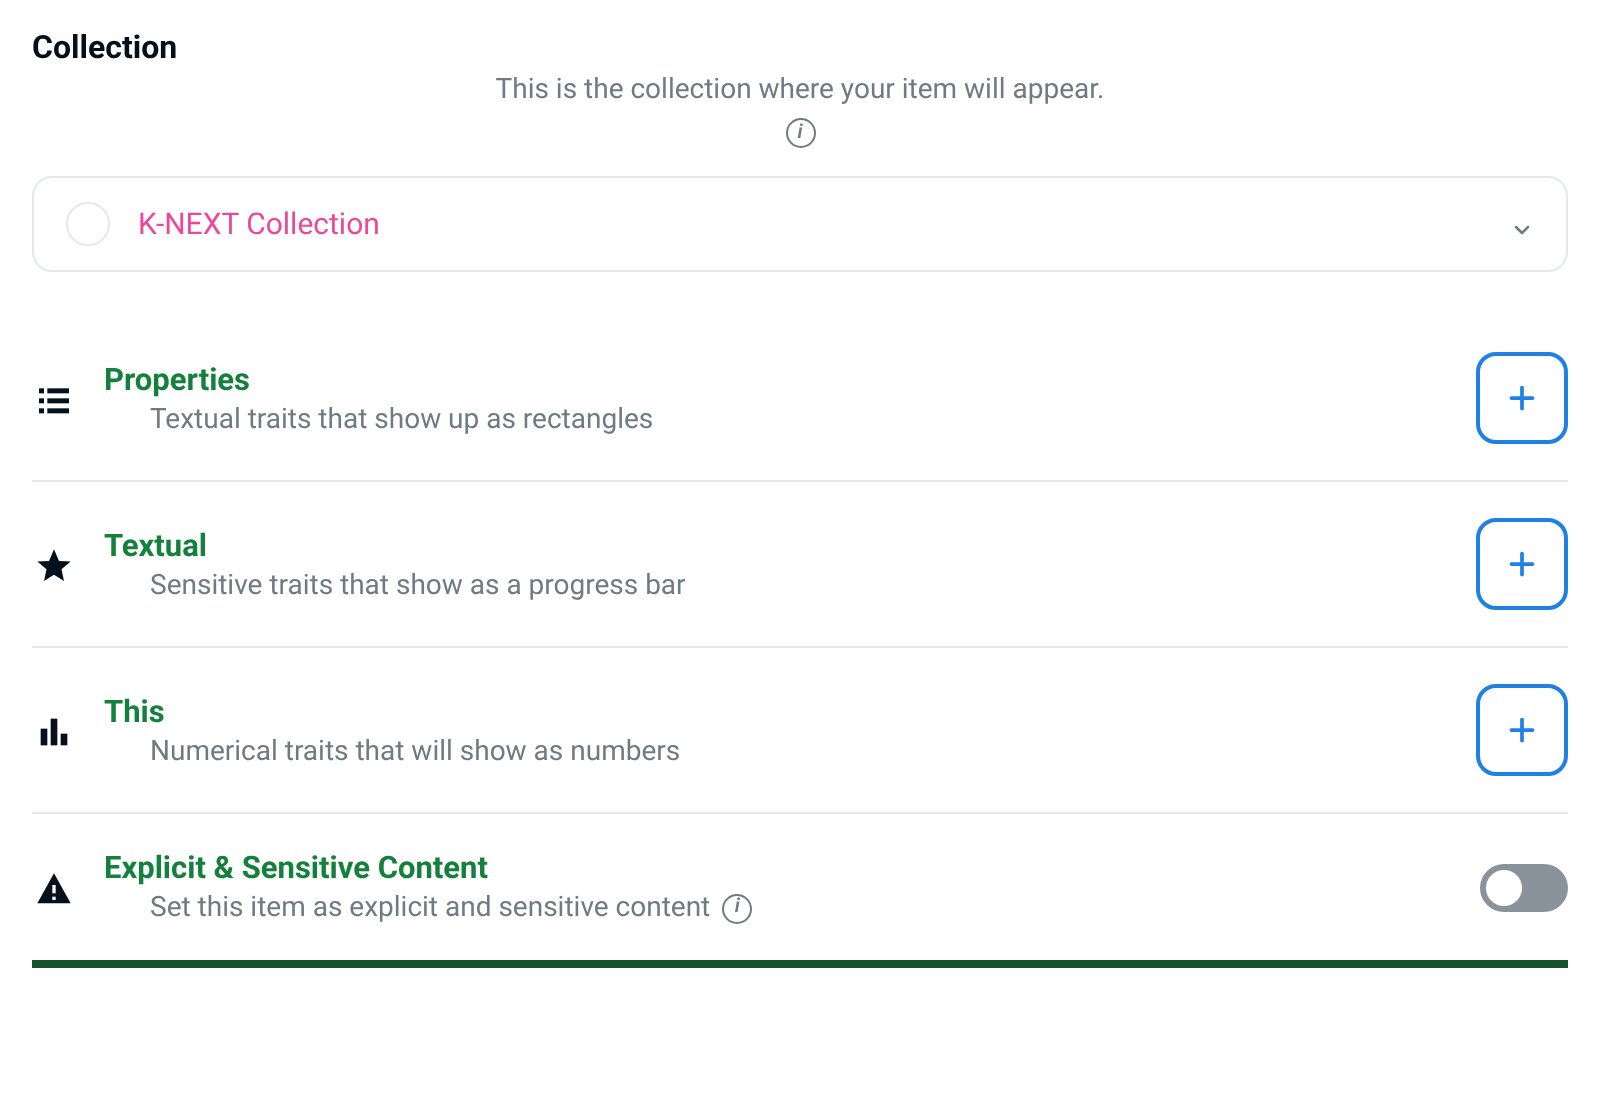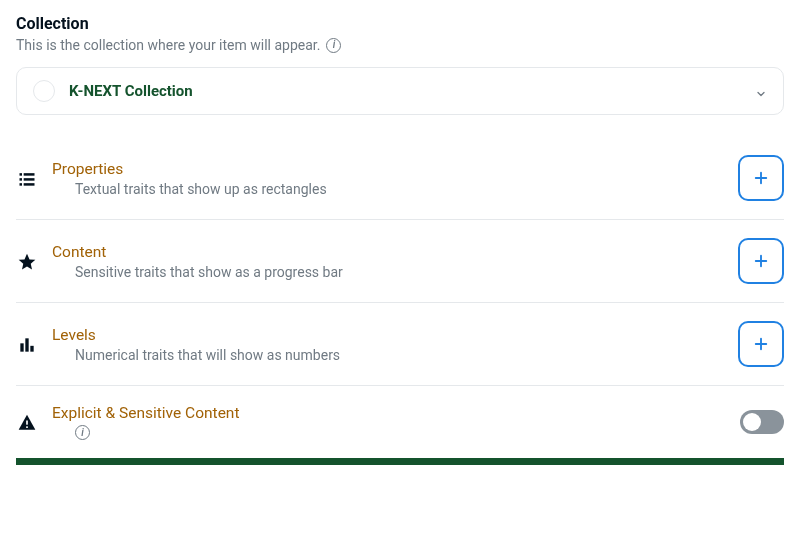--- a/index.html
+++ b/index.html
@@ -20,20 +20,21 @@
     color: #04111d;
     margin-bottom: 4px;
   }
   .section-sub {
     font-size: 14px;
     color: #707a83;
     display: flex;
     align-items: center;
     gap: 6px;
     margin-bottom: 14px;
+    flex-direction: column;
   }
   .info-icon {
     width: 15px;
     height: 15px;
     border: 1.4px solid #707a83;
     border-radius: 50%;
     display: inline-flex;
     align-items: center;
     justify-content: center;
     font-size: 10px;
@@ -55,58 +56,57 @@
   .collection-select .thumb {
     width: 22px;
     height: 22px;
     border-radius: 50%;
     border: 1px solid #e5e8eb;
     background: #fff;
     margin-right: 14px;
   }
   .collection-select .label {
     font-size: 15px;
-    color: #14532d;
-    font-weight: bold;
+    color: #ec4899;
   }
   .chevron {
     position: absolute;
     right: 16px;
     width: 12px;
     height: 12px;
   }
   .chevron svg { width: 12px; height: 12px; stroke: #707a83; }
 
   .list {
     margin-top: 22px;
   }
   .row {
     display: flex;
     align-items: center;
     padding: 18px 0;
     border-bottom: 1px solid #e5e8eb;
     gap: 14px;
   }
-  .row:last-child { border-bottom: 7px solid #14532d; }
+  .row:last-child { border-bottom: 4px solid #14532d; }
   .row-icon {
     width: 22px;
     display: flex;
     justify-content: center;
     align-items: flex-start;
     padding-top: 2px;
   }
   .row-icon svg { width: 20px; height: 20px; }
   .row-text {
     flex: 1;
     min-width: 0;
   }
   .row-title {
     font-size: 15.5px;
-    font-weight: 400;
-    color: #a16207;
+    font-weight: 700;
+    color: #15803d;
     margin-bottom: 3px;
   }
   .row-desc {
     font-size: 14px;
     color: #707a83;
     display: flex;
     align-items: center;
     gap: 6px;
     margin-left: 23px;
   }
@@ -189,41 +189,41 @@
       </div>
     </div>
 
     <div class="row">
       <div class="row-icon">
         <svg viewBox="0 0 24 24" fill="#04111d">
             <polygon points="12 2 15 9 22 9.3 16.5 14 18 21 12 17.3 6 21 7.5 14 2 9.3 9 9"></polygon>
           </svg>
       </div>
       <div class="row-text">
-        <div class="row-title">Content</div>
+        <div class="row-title">Textual</div>
         <div class="row-desc">Sensitive traits that show as a progress bar</div>
       </div>
       <div class="add-btn">
         <svg viewBox="0 0 24 24" fill="none" stroke-width="2.5" stroke-linecap="round">
             <line x1="12" y1="5" x2="12" y2="19"></line>
             <line x1="5" y1="12" x2="19" y2="12"></line>
           </svg>
       </div>
     </div>
 
     <div class="row">
       <div class="row-icon">
         <svg viewBox="0 0 24 24" fill="#04111d">
             <rect x="4" y="10" width="4" height="10"></rect>
             <rect x="10" y="4" width="4" height="16"></rect>
             <rect x="16" y="13" width="4" height="7"></rect>
           </svg>
       </div>
       <div class="row-text">
-        <div class="row-title">Levels</div>
+        <div class="row-title">This</div>
         <div class="row-desc">Numerical traits that will show as numbers</div>
       </div>
       <div class="add-btn">
         <svg viewBox="0 0 24 24" fill="none" stroke-width="2.5" stroke-linecap="round">
             <line x1="12" y1="5" x2="12" y2="19"></line>
             <line x1="5" y1="12" x2="19" y2="12"></line>
           </svg>
       </div>
     </div>
 
@@ -232,20 +232,21 @@
       <div class="row-icon">
         <svg viewBox="0 0 24 24" fill="#04111d">
             <path d="M12 2 L22 20 L2 20 Z"></path>
             <rect x="11" y="9" width="2" height="5" fill="#fff"></rect>
             <rect x="11" y="16" width="2" height="2" fill="#fff"></rect>
           </svg>
       </div>
       <div class="row-text">
         <div class="row-title">Explicit &amp; Sensitive Content</div>
         <div class="row-desc">
+          <span>Set this item as explicit and sensitive content</span>
           <span class="info-icon">i</span>
         </div>
       </div>
       <div class="toggle"></div>
     </div>
 
   </div>
 </div>
 
 </body></html>

